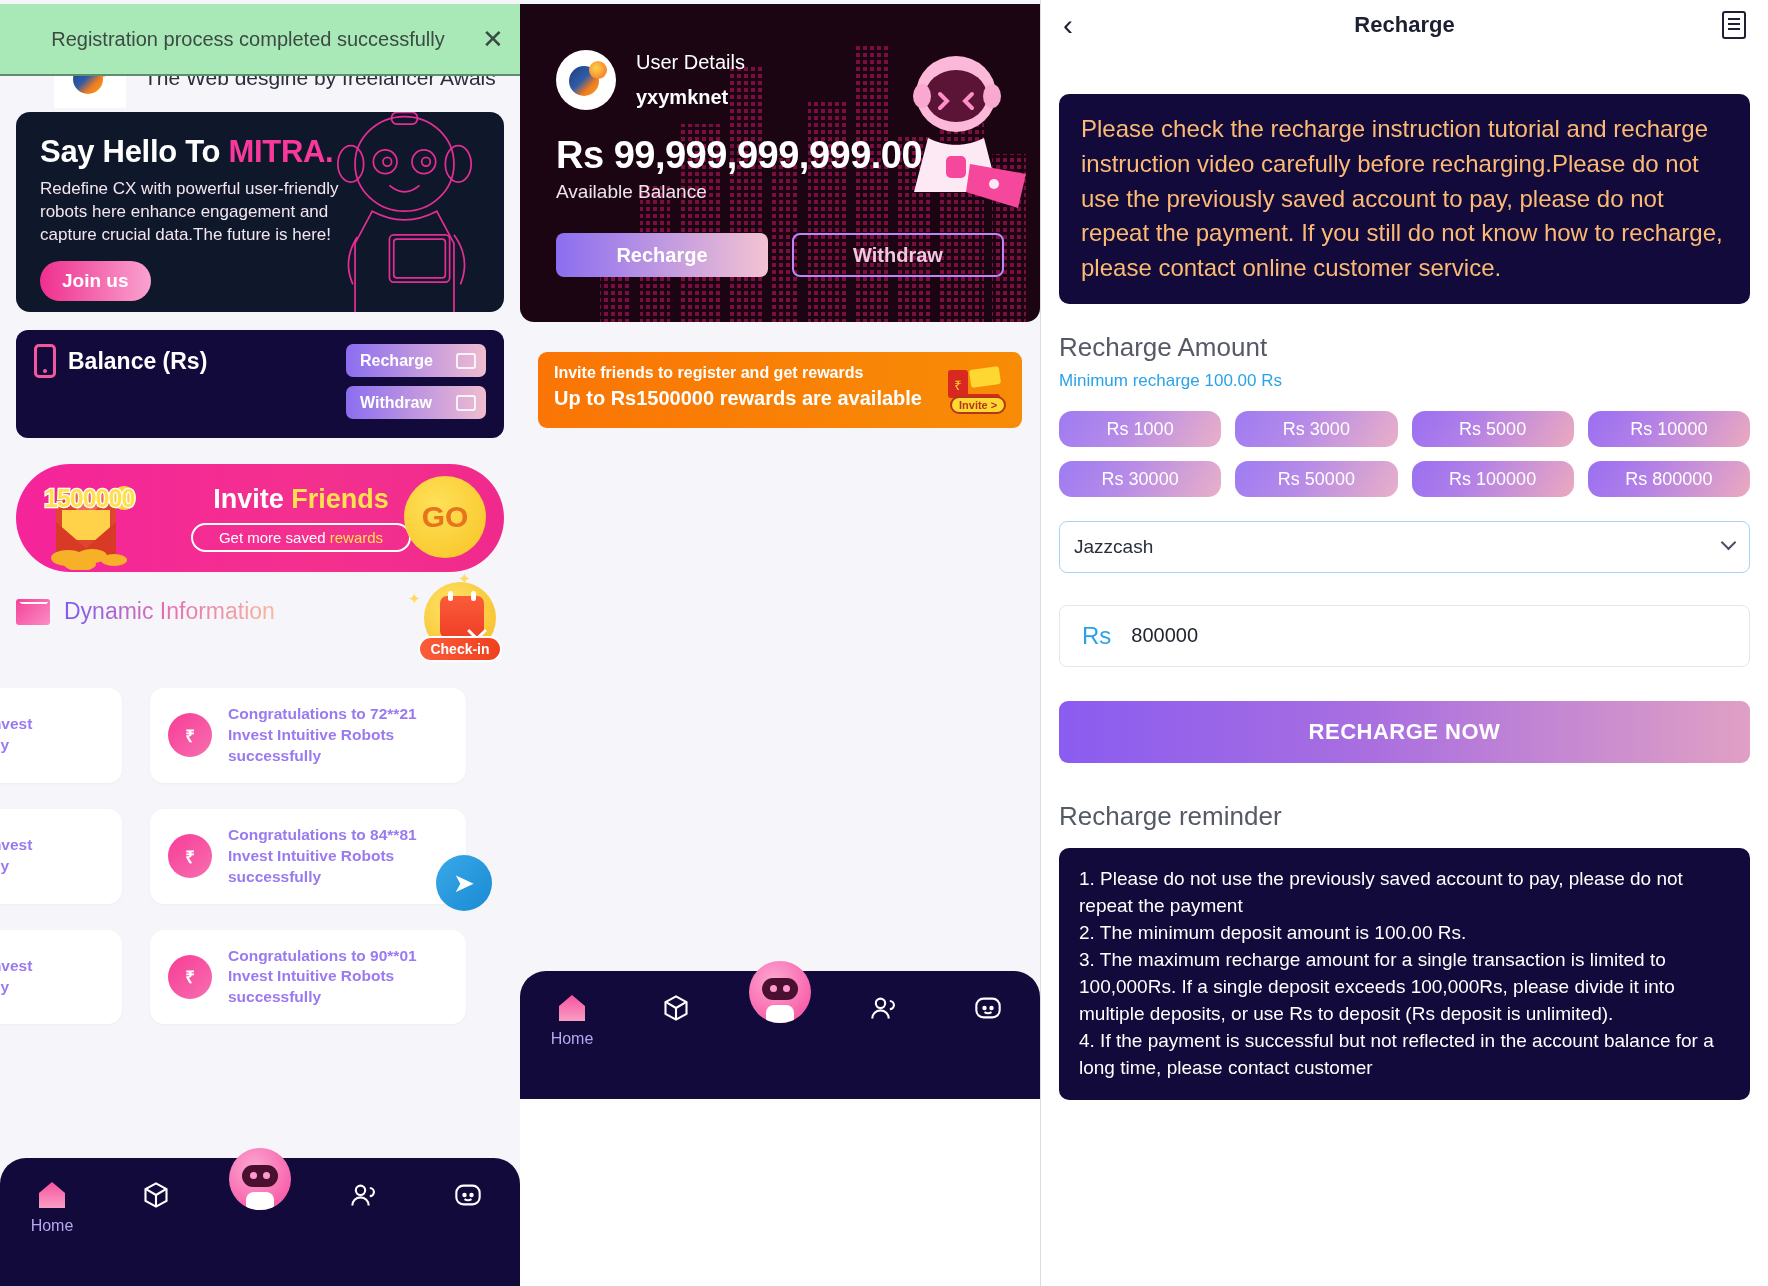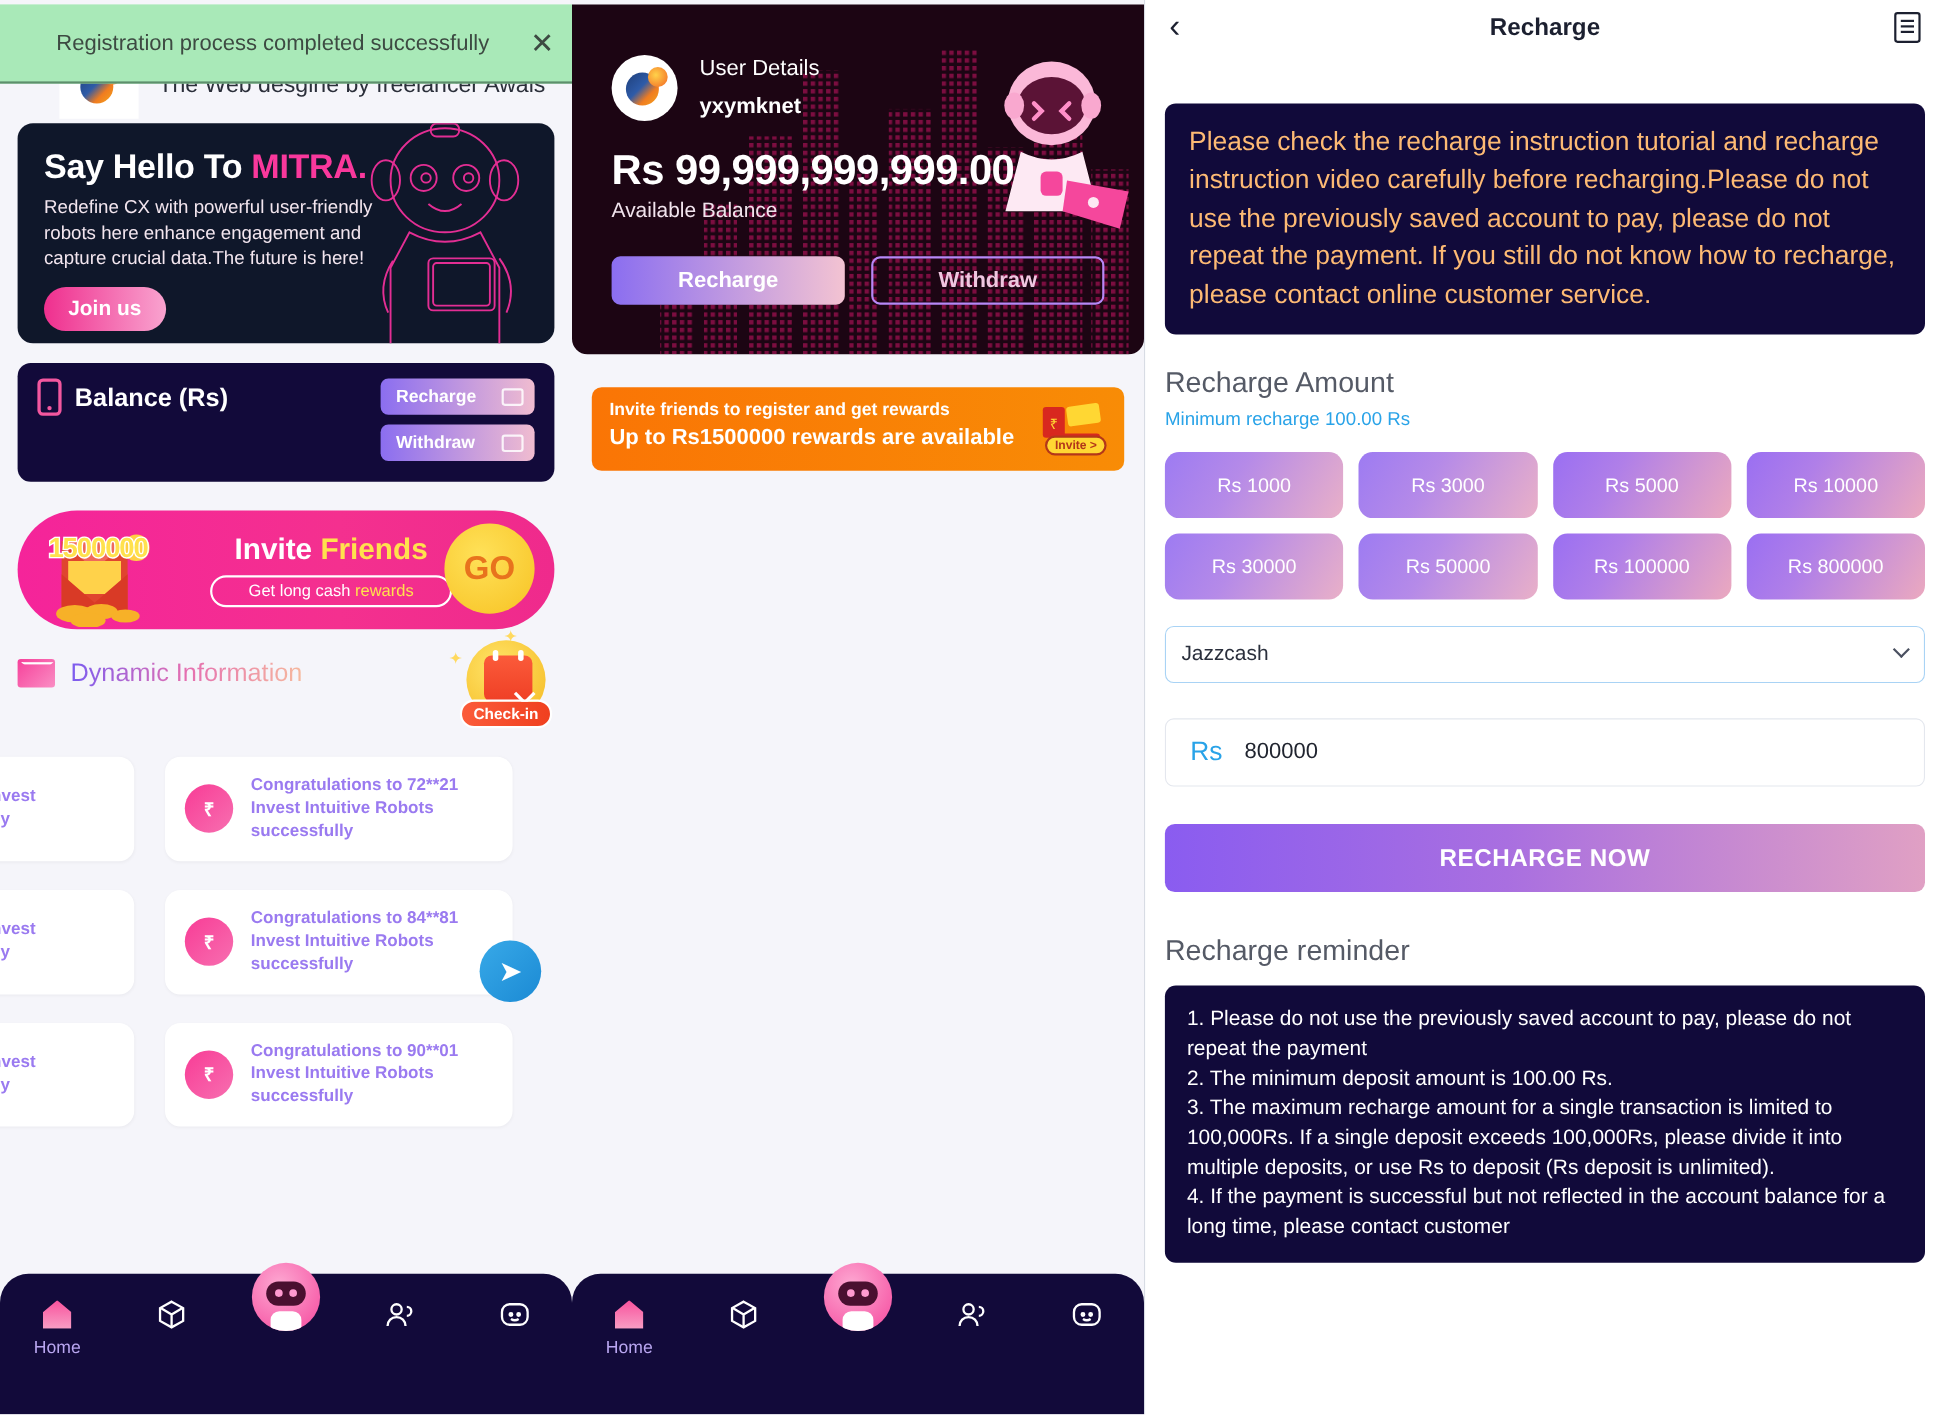--- a/index.html
+++ b/index.html
@@ -6,21 +6,21 @@
   html, body {
     width: 1768px; height: 1286px;
     font-family: "Liberation Sans", sans-serif;
     background: #ffffff; overflow: hidden;
   }
   .screen { position: relative; width: 1768px; height: 1286px; display: flex; }
 
   
   .panel { position: relative; overflow: hidden; background: #f5f5fa; }
   .panel-left   { width: 520px; height: 1286px; }
-  .panel-mid    { width: 520px; height: 1286px; margin-left: 0px; }
+  .panel-mid    { width: 520px; height: 1099px; margin-left: 0px; }
   .panel-right  { width: 728px; height: 1286px; background: #ffffff; border-left: 1px solid #d8dce4; }
 
   
   .toast {
     position: absolute; left: 0; top: 4px; width: 520px; height: 72px;
     background: #a9e9b8; display: flex; align-items: center;
     border-bottom: 2px solid #5e8f6c; z-index: 40;
   }
   .toast-text { flex: 1; text-align: center; font-size: 20px; color: #3d4a42; padding-left: 30px;}
   .toast-close { width: 54px; font-size: 26px; color: #3d4a42; text-align: center; cursor: pointer; }
@@ -208,21 +208,21 @@
   .rp-doc:before{content:"";position:absolute;left:4px;top:5px;width:12px;height:2px;background:#1c2030;box-shadow:0 5px 0 #1c2030, 0 10px 0 #1c2030;}
   .rp-body { padding: 0 18px; }
   .notice {
     background:#110a3a; border-radius:10px; padding:18px 22px; color:#fdba74;
     font-size:24px; line-height:1.45; margin-top:44px;
   }
   .sec-title { font-size:26px; color:#555a66; margin-top:28px; font-weight:400;}
   .sec-sub { font-size:17px; color:#29a3e8; margin-top:8px;}
   .amt-grid { display:grid; grid-template-columns: repeat(4, 1fr); gap:14px; margin-top:20px; }
   .amt-btn {
-    height:60px; border-radius:13px; border:none; cursor:pointer; color:#fff; font-size:18px;
+    height:36px; border-radius:13px; border:none; cursor:pointer; color:#fff; font-size:18px;
     display:flex; align-items:center; justify-content:center; text-align:center; line-height:1.15;
     background: linear-gradient(120deg,#9d7bf2 0%, #b58ae8 40%, #e9b0c8 100%);
   }
   .amt-btn.v2 { background: linear-gradient(120deg,#9a6ff2 0%, #b07fe8 35%, #eba9bf 100%); }
   .method-select {
     margin-top:24px; width:100%; height:52px; border:1px solid #a9d3f5; border-radius:8px;
     background:#fff; font-size:19px; color:#2a2f3c; padding:0 14px;
     font-family:"Liberation Sans", sans-serif; appearance:none; cursor:pointer;
   }
   .select-wrap { position:relative; }
@@ -311,21 +311,21 @@
         <g fill="#f7b128">
           <ellipse cx="42" cy="88" rx="17" ry="8"></ellipse>
             <ellipse cx="66" cy="86" rx="15" ry="7"></ellipse>
           <ellipse cx="88" cy="90" rx="13" ry="6"></ellipse>
             <ellipse cx="54" cy="94" rx="16" ry="7"></ellipse>
         </g>
       </svg>
       <div class="ip-num">1500000</div>
       <div class="ip-center">
         <h2><span>Invite </span><span class="y">Friends</span></h2>
-        <div class="ip-sub"><span>Get long cash </span><span class="y">rewards</span></div>
+        <div class="ip-sub"><span>Get more saved </span><span class="y">rewards</span></div>
       </div>
       <button class="go-btn">GO</button>
     </div>
 
     <div class="dyn-head">
       <div class="mail-ico"></div>
       <div class="dyn-title">Dynamic Information</div>
     </div>
     <div class="checkin">
       <span class="spark" style="left:-14px;top:10px;">✦</span>

